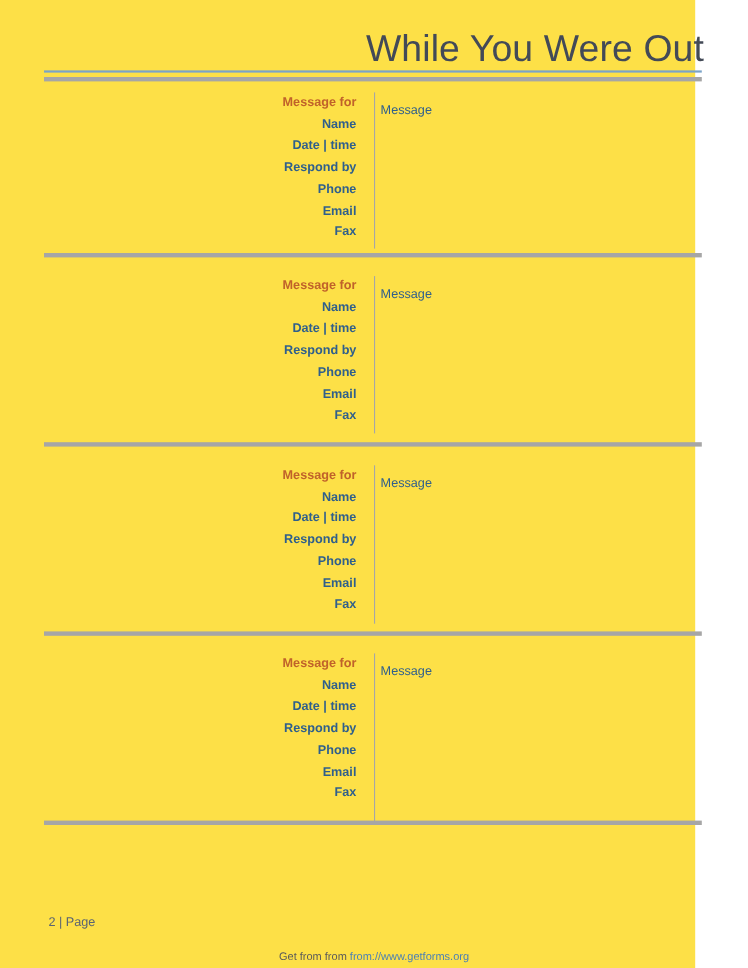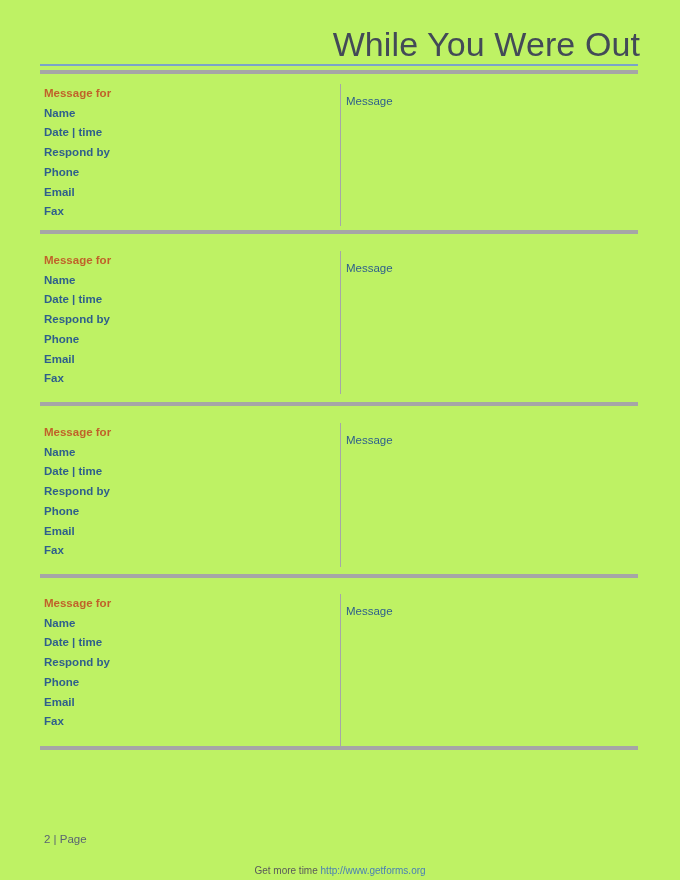--- a/index.html
+++ b/index.html
@@ -11,23 +11,23 @@
     width: 680px;
     height: 880px;
     position: relative;
     font-family: "Liberation Sans", sans-serif;
     overflow: hidden;
   }
 
   .page {
     position: absolute;
     left: 0; top: 0;
-    width: 680px;
+    width: 632px;
     height: 880px;
-    background: #bef264;
+    background: #fde047;
   }
 
   
   .title-row {
     position: absolute;
     left: 40px;
     top: 24px;
     width: 600px;
     text-align: right;
   }
@@ -60,20 +60,21 @@
   
   .block {
     position: absolute;
     left: 40px;
     width: 598px;
   }
   .block-inner {
     position: relative;
     width: 598px;
     height: 100%;
+    text-align: right;
   }
   .vdivider {
     position: absolute;
     left: 300px;
     top: 0;
     width: 1px;
     background: #a6a6a6;
   }
   .labels {
     position: absolute;
@@ -202,16 +203,16 @@
         <div class="label-row">Fax</div>
       </div>
       <div class="msg-label">Message</div>
     </div>
   </div>
   <div class="rule-gray" style="top:746px;"></div>
 
   <div class="page-number">2 | Page</div>
 
   <div class="attribution">
-    <span>Get more time </span><span class="link">http://www.getforms.org</span>
+    <span>Get from from </span><span class="link">from://www.getforms.org</span>
   </div>
 
 </div>
 
 </body></html>

